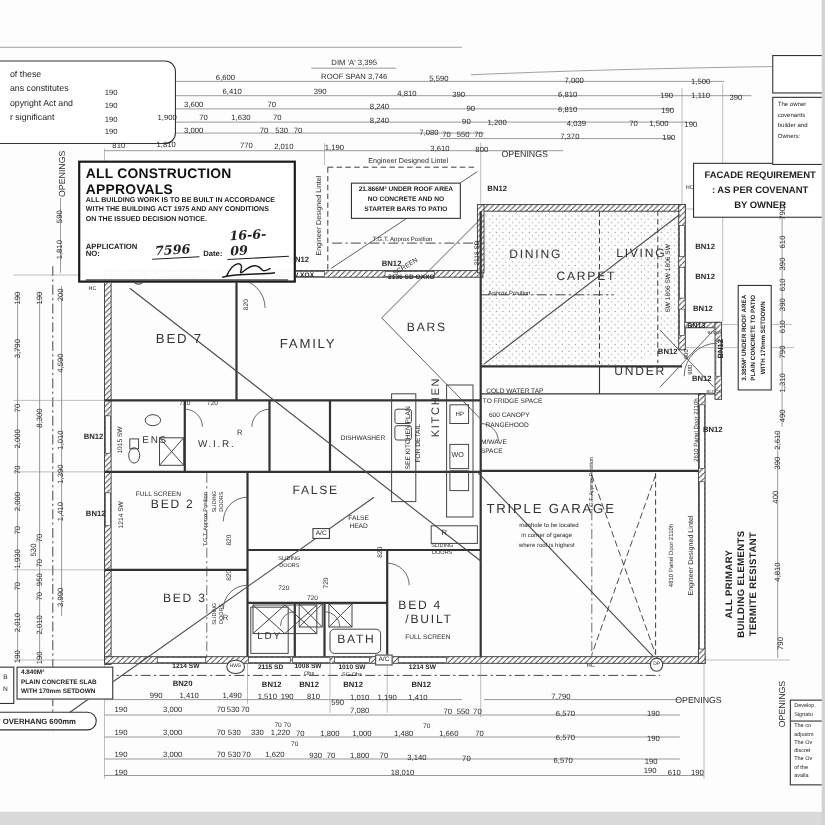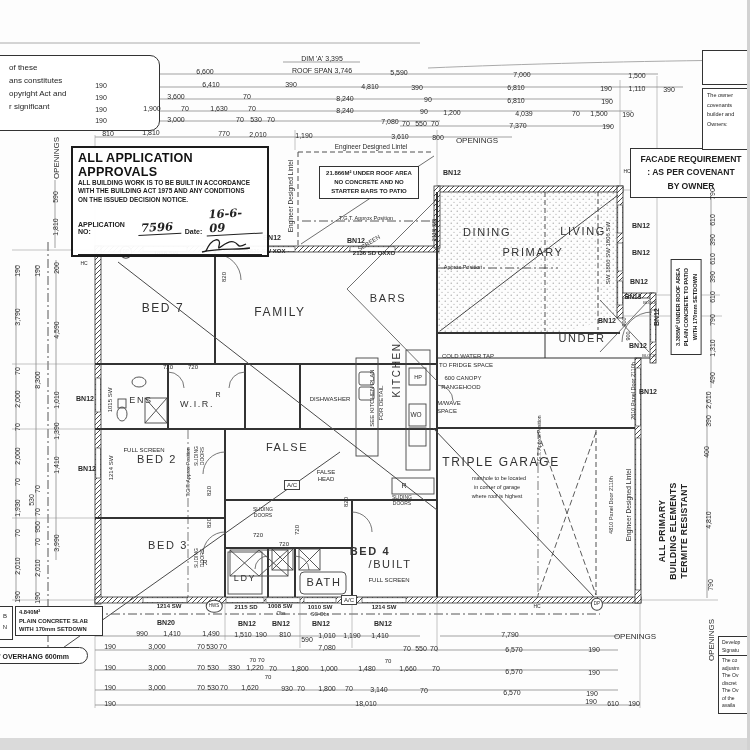--- a/index.html
+++ b/index.html
@@ -291,30 +291,30 @@
       <span class="lbl bold" style="left: 266px; top: 251px; font-size: 6px; transform: translate(-50%, -50%);">1820 SW XOX</span>
       <span class="lbl bold" style="left: 356px; top: 240px; font-size: 7px; transform: translate(-50%, -50%);">BN12</span>
       <span class="lbl" style="left: 369px; top: 243px; font-size: 6px; transform: translate(-50%, -50%) rotate(-32deg);">SCREEN</span>
       <span class="lbl bold" style="left: 374px; top: 253px; font-size: 6px; transform: translate(-50%, -50%);">2136 SD OXXO</span>
       <span class="lbl" style="left: 434px; top: 230px; font-size: 6px; transform: translate(-50%, -50%) rotate(-90deg);">2118 SD</span>
       <span class="lbl" style="left: 366px; top: 219px; font-size: 5.5px; transform: translate(-50%, -50%);">T.G.T. Approx Position</span>
       <span class="lbl room" style="left: 163px; top: 308px; font-size: 12px; transform: translate(-50%, -50%);">BED 7</span>
       <span class="lbl room" style="left: 280px; top: 312px; font-size: 12px; transform: translate(-50%, -50%);">FAMILY</span>
       <span class="lbl room" style="left: 388px; top: 298px; font-size: 11px; transform: translate(-50%, -50%);">BARS</span>
       <span class="lbl room" style="left: 487px; top: 232px; font-size: 11px; transform: translate(-50%, -50%);">DINING</span>
-      <span class="lbl room" style="left: 533px; top: 252px; font-size: 11px; transform: translate(-50%, -50%);">PRIMARY</span>
+      <span class="lbl room" style="left: 533px; top: 252px; font-size: 11px; transform: translate(-50%, -50%);">CARPET</span>
       <span class="lbl room" style="left: 583px; top: 231px; font-size: 11px; transform: translate(-50%, -50%);">LIVING</span>
       <span class="lbl room" style="left: 582px; top: 338px; font-size: 11px; transform: translate(-50%, -50%);">UNDER</span>
       <span class="lbl room" style="left: 397px; top: 370px; font-size: 10px; transform: translate(-50%, -50%) rotate(-90deg);">KITCHEN</span>
       <span class="lbl room" style="left: 287px; top: 447px; font-size: 11px; transform: translate(-50%, -50%);">FALSE</span>
       <span class="lbl room" style="left: 157px; top: 459px; font-size: 11px; transform: translate(-50%, -50%);">BED 2</span>
       <span class="lbl room" style="left: 168px; top: 545px; font-size: 11px; transform: translate(-50%, -50%);">BED 3</span>
       <span class="lbl room" style="left: 245px; top: 578px; font-size: 9px; transform: translate(-50%, -50%);">LDY</span>
       <span class="lbl room" style="left: 324px; top: 582px; font-size: 11px; transform: translate(-50%, -50%);">BATH</span>
-      <span class="lbl room" style="left: 370px; top: 551px; font-size: 11px; transform: translate(-50%, -50%); font-weight: bold;">BED 4</span>
+      <span class="lbl room" style="left: 382px; top: 551px; font-size: 11px; transform: translate(-50%, -50%);">BED 4</span>
       <span class="lbl room" style="left: 390px; top: 564px; font-size: 11px; transform: translate(-50%, -50%);">/BUILT</span>
       <span class="lbl room" style="left: 501px; top: 462px; font-size: 12px; transform: translate(-50%, -50%);">TRIPLE GARAGE</span>
       <span class="lbl room" style="left: 141px; top: 400px; font-size: 9px; transform: translate(-50%, -50%);">ENS</span>
       <span class="lbl room" style="left: 197px; top: 404px; font-size: 9px; transform: translate(-50%, -50%);">W.I.R.</span>
       <span class="lbl" style="left: 499px; top: 479px; font-size: 5.5px; transform: translate(-50%, -50%);">manhole to be located</span>
       <span class="lbl" style="left: 497px; top: 488px; font-size: 5.5px; transform: translate(-50%, -50%);">in corner of garage</span>
       <span class="lbl" style="left: 497px; top: 497px; font-size: 5.5px; transform: translate(-50%, -50%);">where roof is highest</span>
       <span class="lbl" style="left: 330px; top: 399px; font-size: 6px; transform: translate(-50%, -50%);">DISHWASHER</span>
       <span class="lbl" style="left: 468px; top: 356px; font-size: 6px; transform: translate(-50%, -50%);">COLD WATER TAP</span>
       <span class="lbl" style="left: 466px; top: 365px; font-size: 6px; transform: translate(-50%, -50%);">TO FRIDGE SPACE</span>
@@ -488,21 +488,21 @@
       <span class="lbl" style="left: 110px; top: 703px; font-size: 7px; transform: translate(-50%, -50%);">190</span>
       <span class="lbl" style="left: 366px; top: 703px; font-size: 7px; transform: translate(-50%, -50%);">18,010</span>
       <span class="lbl" style="left: 591px; top: 701px; font-size: 7px; transform: translate(-50%, -50%);">190</span>
       <span class="lbl" style="left: 613px; top: 703px; font-size: 7px; transform: translate(-50%, -50%);">610</span>
       <span class="lbl" style="left: 634px; top: 703px; font-size: 7px; transform: translate(-50%, -50%);">190</span>
       <span class="lbl" style="left: 5px; top: 616px; font-size: 6px; transform: translate(-50%, -50%);">B</span>
       <span class="lbl" style="left: 5px; top: 627px; font-size: 6px; transform: translate(-50%, -50%);">N</span>
     </div>
 
   <div id="stamp">
-    <div class="stamp-title">ALL APPLICATION APPROVALS</div>
+    <div class="stamp-title">ALL CONSTRUCTION APPROVALS</div>
     <div class="stamp-body">
       <div>ALL BUILDING WORK IS TO BE BUILT IN ACCORDANCE</div>
       <div>WITH THE BUILDING ACT 1975 AND ANY CONDITIONS</div>
       <div>ON THE ISSUED DECISION NOTICE.</div>
     </div>
     <div class="stamp-app">
       <span>APPLICATION NO:</span>
       <span class="hand">7596</span>
       <span>Date:</span>
       <span class="hand">16-6-09</span>

